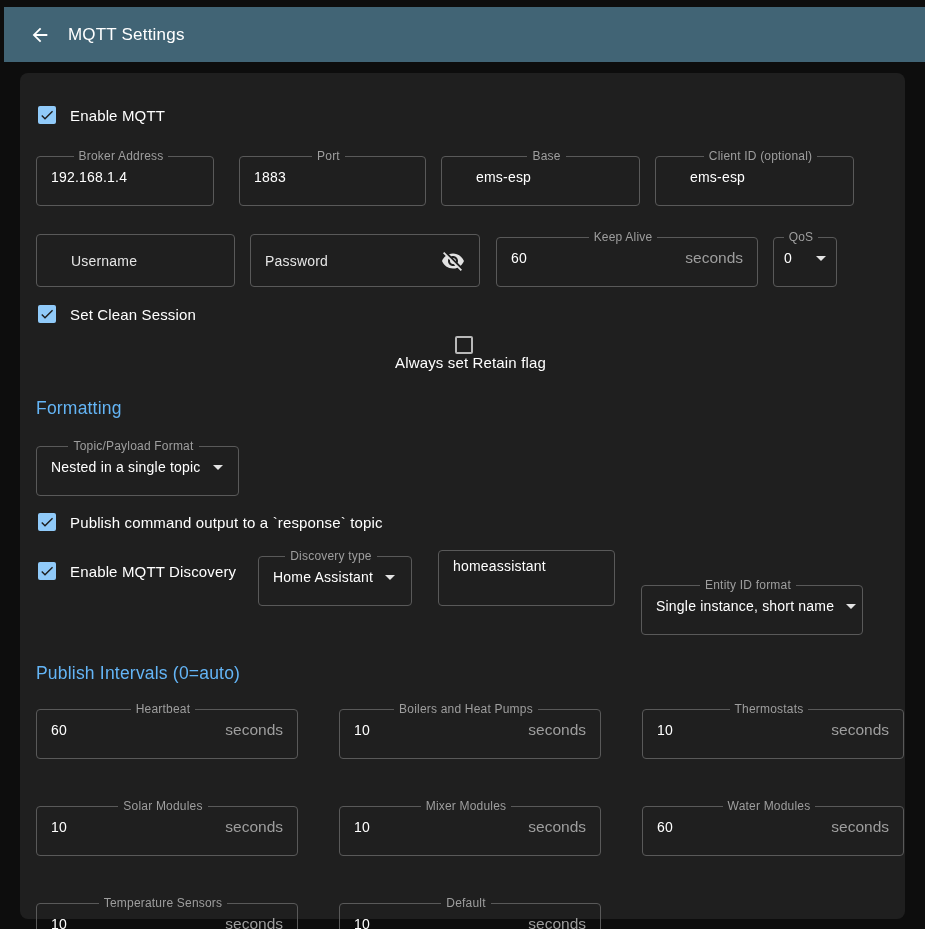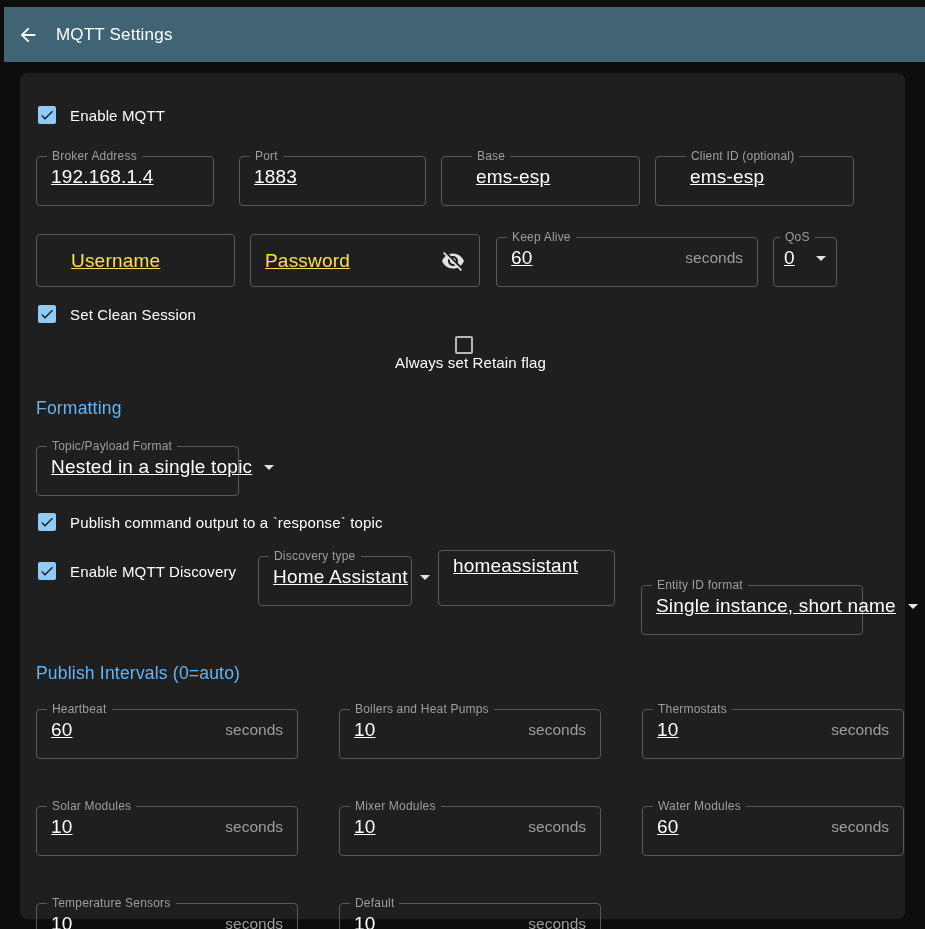--- a/index.html
+++ b/index.html
@@ -10,21 +10,21 @@
     font-family: "Liberation Sans", sans-serif;
     color: #ffffff;
     -webkit-font-smoothing: antialiased;
   }
   
   .appbar {
     margin: 7px 0 0 4px;
     height: 55px;
     background: #416475;
     display: flex; align-items: center;
-    padding: 0 16px 0 12px;
+    padding: 0 16px 0 24px;
   }
   .back-btn {
     width: 24px; height: 24px; border: none; background: transparent;
     padding: 0; margin-right: 16px; cursor: pointer; color: #fff;
     display: flex; align-items: center; justify-content: center;
   }
   .appbar-title {
     font-size: 17px; font-weight: 400; letter-spacing: 0.2px; color: #fff;
   }
   
@@ -44,29 +44,29 @@
   .checkbox.checked { background: #90caf9; }
   .checkbox.checked svg { width: 16px; height: 16px; fill: #1b1b1b; }
   .checkbox.unchecked { border: 2px solid #b9b9b9; background: transparent; }
   .cb-label { margin-left: 14px; font-size: 15px; letter-spacing: 0.15px; }
   
   .field {
     border: 1px solid #595959; border-radius: 4px;
     background: transparent; min-width: 0;
     padding: 0 14px; margin: 0;
   }
-  fieldset.field { height: 56px; }
+  fieldset.field { height: 56px; text-align: center; }
   fieldset.field legend {
     font-size: 12px; line-height: 12px; color: #9e9e9e;
     padding: 0 5px; margin-left: -4px; letter-spacing: 0.2px;
   }
   .field-inner { display: flex; align-items: center; height: 30px; }
   div.field { height: 53px; display: flex; align-items: center; }
-  .value { font-size: 19px; color: #fff; letter-spacing: 0.2px; white-space: nowrap; text-decoration: underline; }
-  .placeholder { color: #fde047; }
+  .value { font-size: 14px; color: #fff; letter-spacing: 0.2px; white-space: nowrap; }
+  .placeholder { color: #e5e5e5; }
   .adorn { margin-left: auto; color: #9e9e9e; font-size: 15.5px; }
   .sel-arrow {
     margin-left: auto; width: 0; height: 0; flex: 0 0 auto;
     border-left: 5px solid transparent; border-right: 5px solid transparent;
     border-top: 5px solid #e3e3e3;
   }
   .sel-arrow.near { margin-left: 12px; }
   .eye-btn {
     margin-left: auto; background: transparent; border: none; padding: 0;
     width: 24px; height: 24px; cursor: pointer; color: #e2e2e2;

